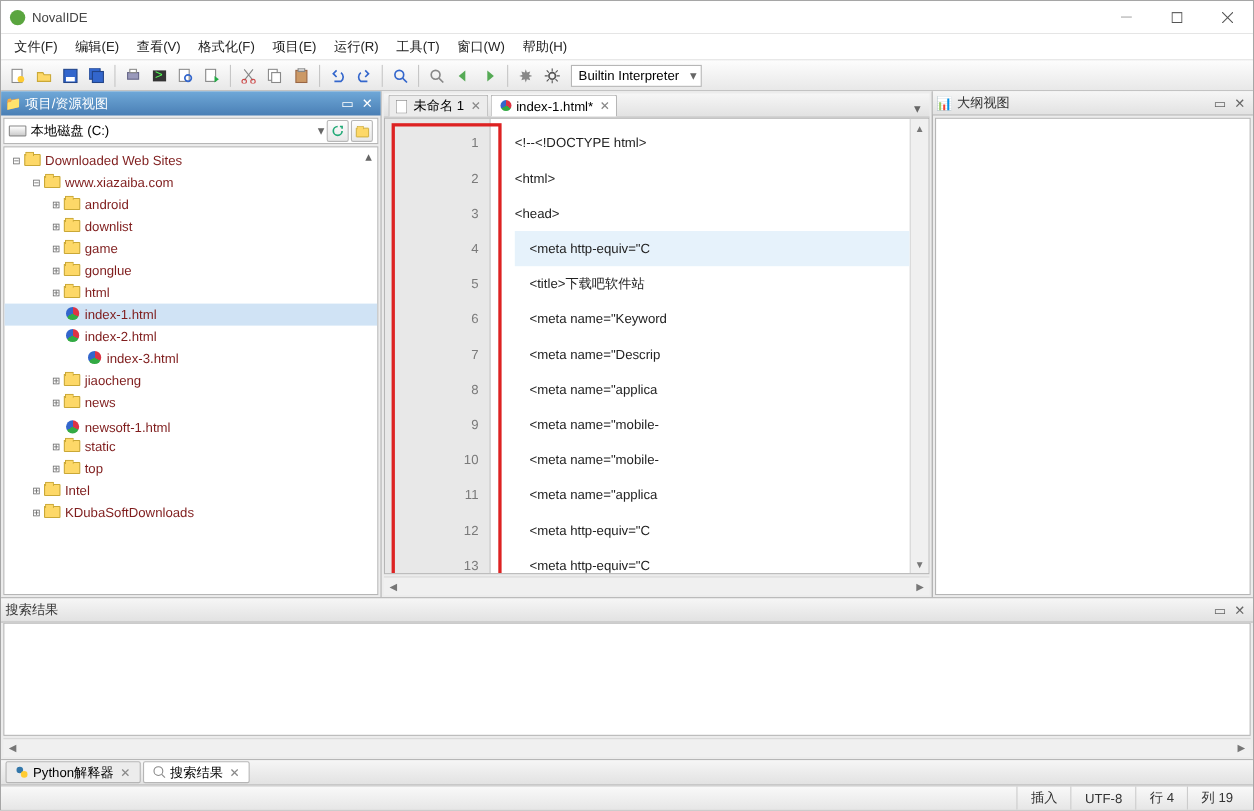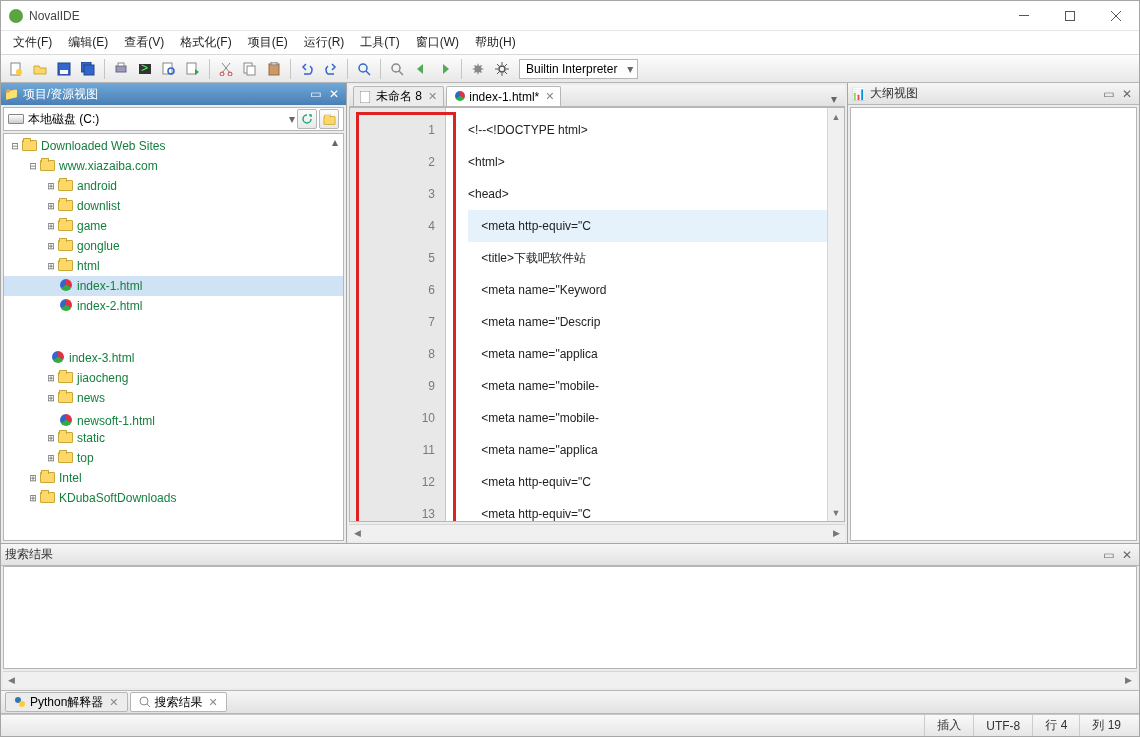--- a/index.html
+++ b/index.html
@@ -34,21 +34,21 @@
 .sqbtn { width:20px; height:20px; border:1px solid #b6b6b6; background:linear-gradient(#fdfdfd,#e8e8e8); margin-left:2px; display:flex; align-items:center; justify-content:center; border-radius:2px; }
 .tree-wrap { flex:1; background:#fff; border:1px solid #b6b6b6; margin:0 2px 2px 2px; overflow:auto; position:relative; }
 .tree { padding:2px 0; }
 .tree-row { display:flex; align-items:center; height:20px; white-space:nowrap; }
 .tree-row.selected { background:#d0e3f5; }
 .twisty { width:14px; height:14px; display:flex; align-items:center; justify-content:center; color:#666; font-size:9px; }
 .ticon { width:16px; height:14px; margin-right:3px; position:relative; flex-shrink:0; }
 .folder-ico { width:15px; height:11px; background:#fdd868; border:1px solid #caa836; border-radius:0 1px 1px 1px; position:relative; top:1px; }
 .folder-ico::before { content:""; position:absolute; top:-3px; left:0; width:6px; height:3px; background:#fdd868; border:1px solid #caa836; border-bottom:none; border-radius:1px 1px 0 0; }
 .html-ico { width:12px; height:12px; border-radius:50%; background:conic-gradient(#d34 0 33%,#3a4 0 66%,#36c 0); margin-left:2px; }
-.tree-row .label { color:#15803d; }
+.tree-row .label { color:#7f1d1d; }
 .sbcorner { position:absolute; right:0; top:0; width:16px; height:16px; color:#666; display:flex; align-items:center; justify-content:center; }
 .editor-tabs { height:22px; background:linear-gradient(#f6f6f6,#e2e2e2); display:flex; align-items:flex-end; padding:0 4px; border-bottom:1px solid #b6b6b6; margin:2px 2px 0 2px; }
 .etab { height:20px; display:flex; align-items:center; padding:0 6px; border:1px solid #b6b6b6; border-bottom:none; background:#ececec; margin-right:2px; border-radius:2px 2px 0 0; }
 .etab.active { background:#fff; }
 .etab .eicon { width:12px; height:12px; margin-right:4px; }
 .etab .close { margin-left:6px; color:#888; font-size:11px; }
 .etabs-fill { flex:1; }
 .etabs-drop { width:14px; color:#666; text-align:center; }
 .editor-area { flex:1; background:#fff; border:1px solid #b6b6b6; margin:0 2px 2px 2px; display:flex; position:relative; overflow:hidden; }
 .redbox { position:absolute; left:6px; top:4px; width:100px; height:422px; border:3px solid #d22; pointer-events:none; z-index:5; }
@@ -323,21 +323,21 @@
               </span>
               <span class="label">index-1.html</span>
             </div>
             <div class="tree-row" style="padding-left: 40px;">
               <span class="twisty"></span>
               <span class="ticon">
                 <div class="html-ico"></div>
               </span>
               <span class="label">index-2.html</span>
             </div>
-            <div class="tree-row" style="padding-left: 32px; margin-top: 32px;">
+            <div class="tree-row" style="padding-left: 60px;">
               <span class="twisty"></span>
               <span class="ticon">
                 <div class="html-ico"></div>
               </span>
               <span class="label">index-3.html</span>
             </div>
             <div class="tree-row" style="padding-left: 40px;">
               <span class="twisty">⊞</span>
               <span class="ticon">
                 <div class="folder-ico"></div>
@@ -391,21 +391,21 @@
     </div>
 
     <div class="panel panel-center">
       <div class="editor-tabs" id="etabs">
           <div class="etab">
             <span class="eicon">
               <svg width="10" height="12">
                 <rect width="10" height="12" fill="#fff" stroke="#888"></rect>
               </svg>
             </span>
-            <span>未命名 8</span>
+            <span>未命名 1</span>
             <span class="close">✕</span>
           </div>
           <div class="etab active">
             <span class="eicon">
               <div class="html-ico" style="width:10px;height:10px"></div>
             </span>
             <span>index-1.html*</span>
             <span class="close">✕</span>
           </div>
           <div class="etabs-fill"></div>

